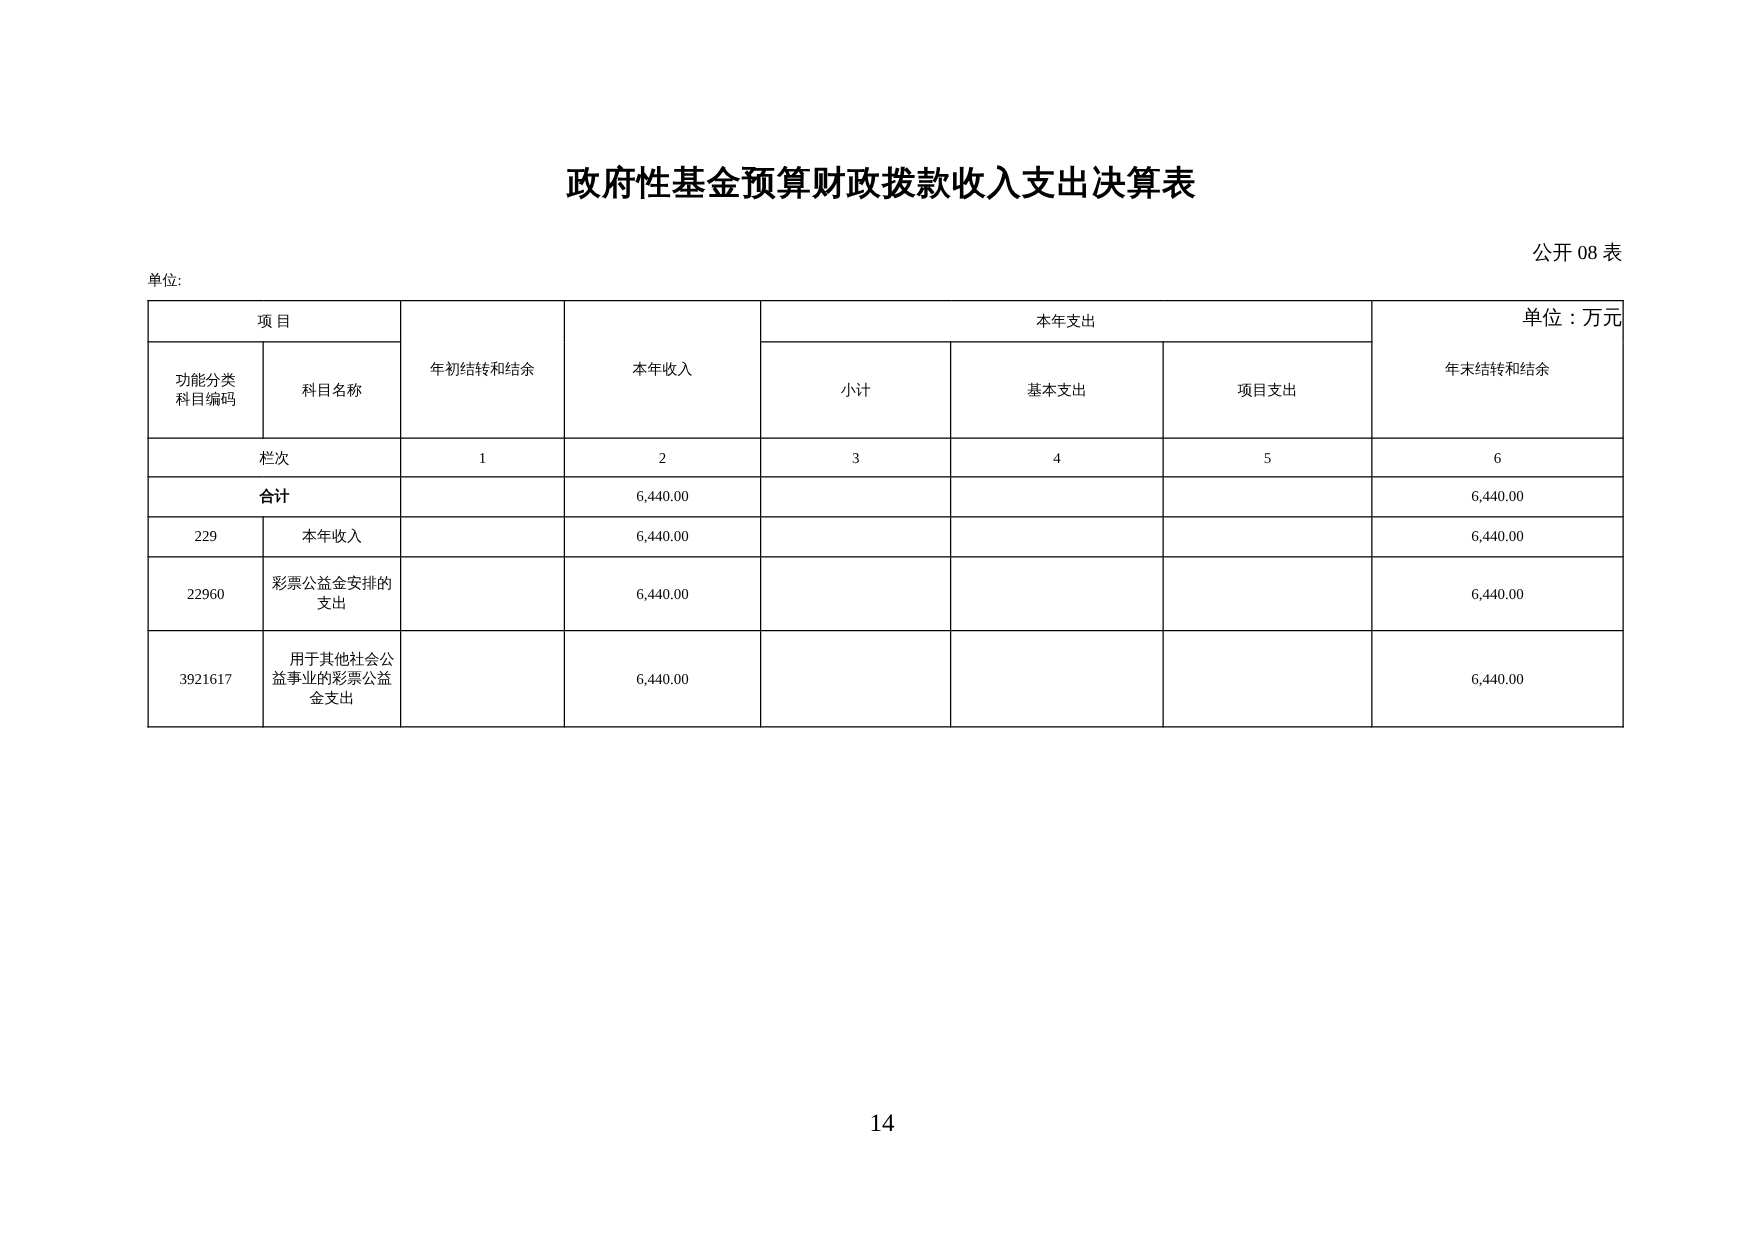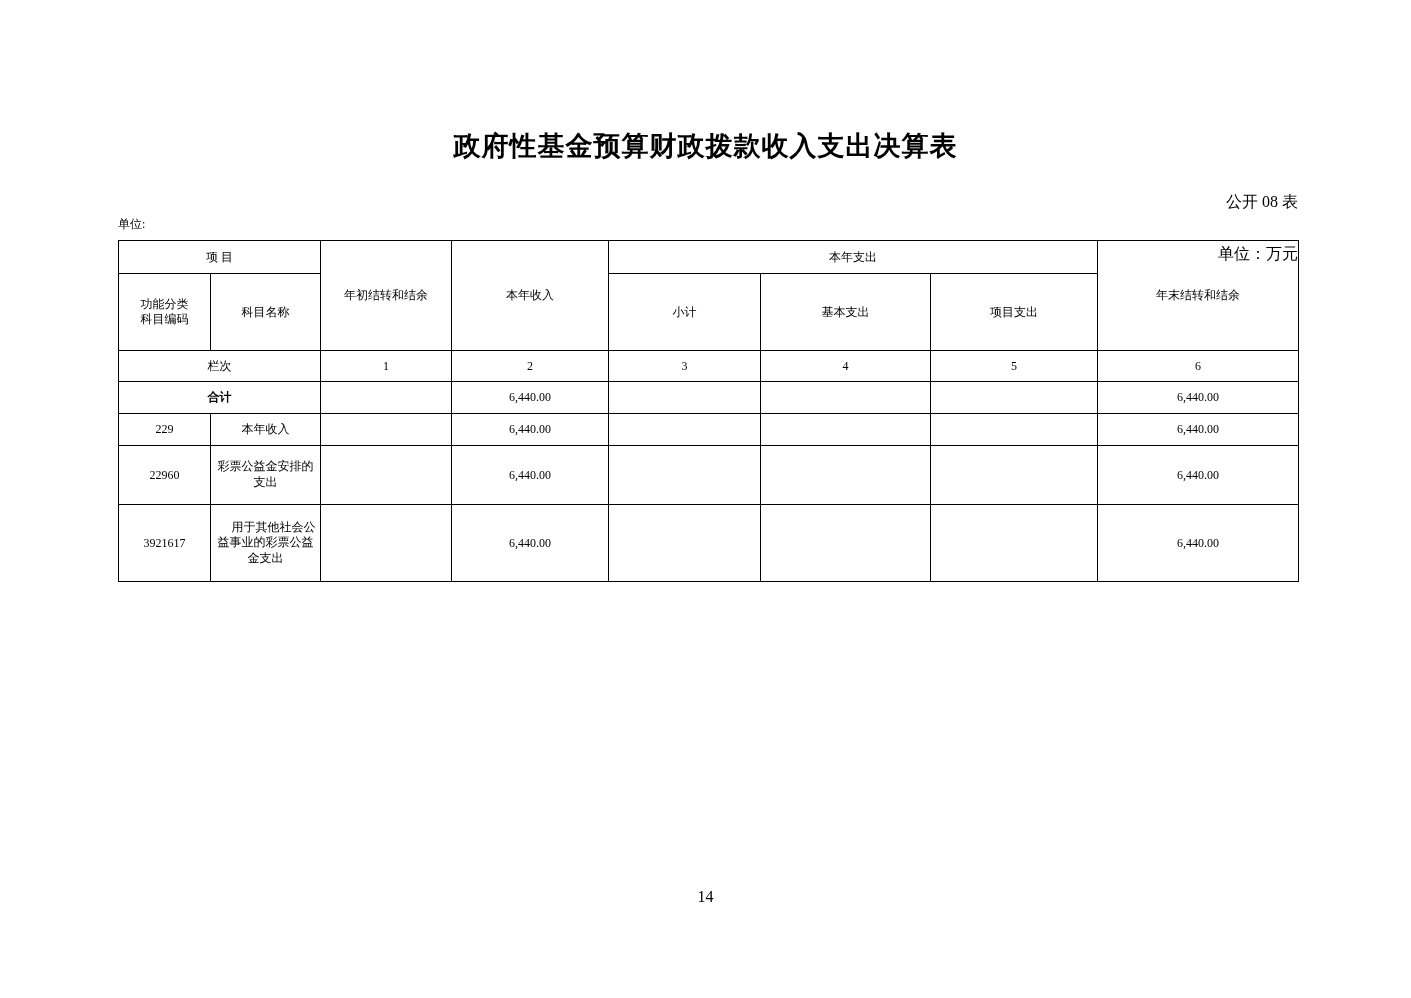--- a/index.html
+++ b/index.html
@@ -112,21 +112,21 @@
     left: 118px;
     font-size: 16px;
     letter-spacing: 0.2px;
   }
   .page-number {
     position: absolute;
     top: 888px;
     left: 0;
     width: 1411px;
     text-align: center;
-    font-size: 16px;
+    font-size: 20px;
   }
 </style>
 </head>
 <body>
 
 <div class="page">
 
   <div class="doc-title">政府性基金预算财政拨款收入支出决算表</div>
 
   <div class="form-code">公开 08 表</div>

